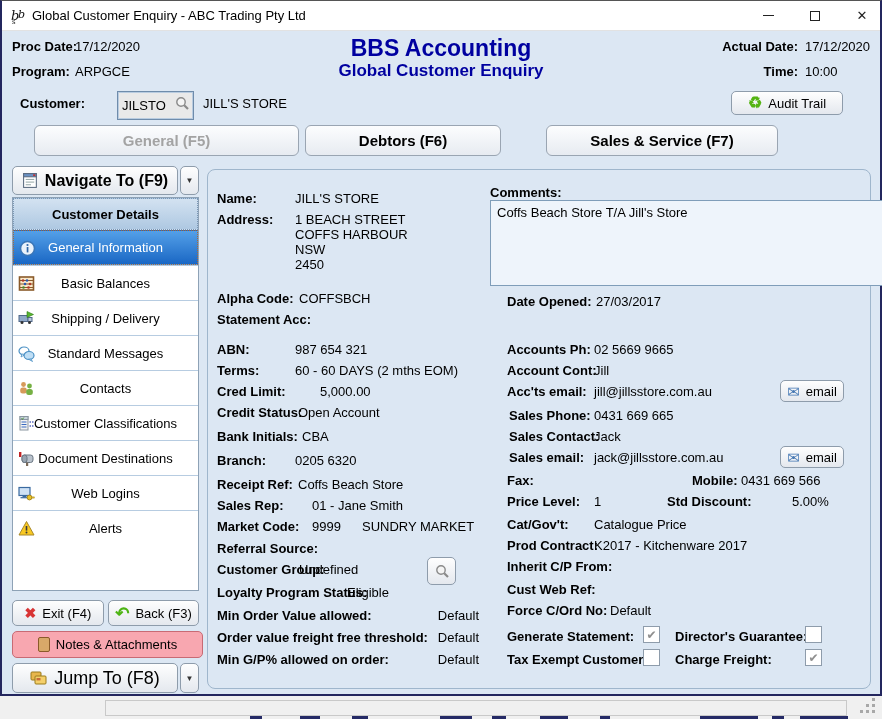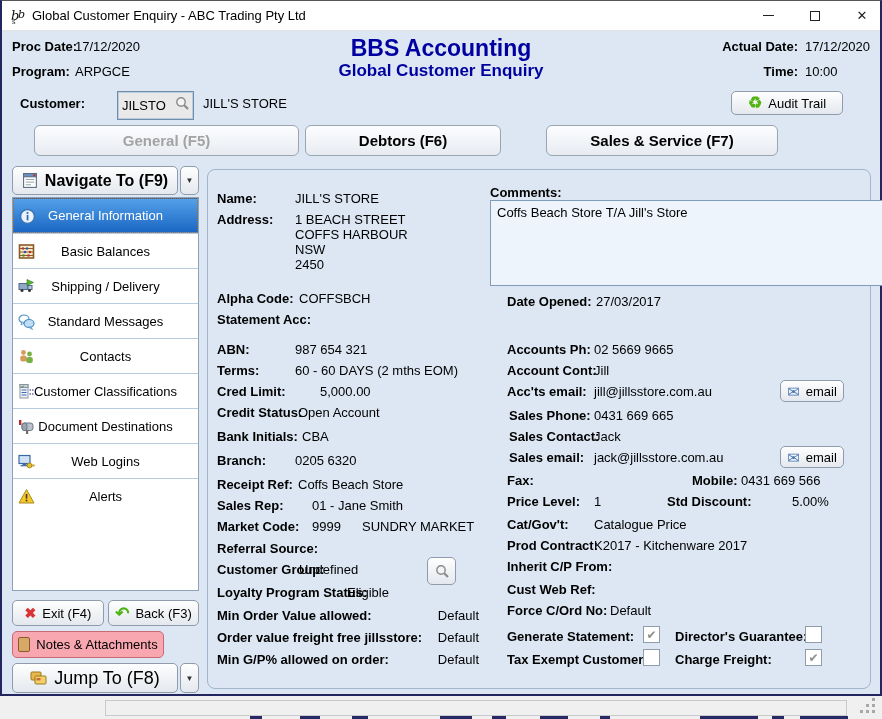--- a/index.html
+++ b/index.html
@@ -131,20 +131,21 @@
         <line x1="3.5" y1="9.5" x2="11.5" y2="9.5" stroke="#9aa" stroke-width="1"></line>
         <line x1="3.5" y1="12" x2="8.5" y2="12" stroke="#9aa" stroke-width="1"></line>
       </svg>
       <span>Navigate To (F9)</span>
     </div>
     <div class="btn" style="left:178px;top:165px;width:19px;height:29px">
       <span class="arrow-down">▼</span>
     </div>
 
     <div id="side-list">
+      <div class="side-head">Customer Details</div>
 
       <div class="side-item selected">
         <svg class="side-icon" viewBox="0 0 17 17">
           <circle cx="8.5" cy="8.5" r="7" fill="#eaf2fb" stroke="#3a76b8" stroke-width="1.6"></circle>
           <circle cx="8.5" cy="5" r="1.1" fill="#2f66a8"></circle>
           <rect x="7.7" y="7" width="1.7" height="5.4" fill="#2f66a8"></rect>
         </svg>
         <span>General Information</span>
       </div>
 
@@ -243,21 +244,21 @@
     </div>
 
     <div class="btn" style="left:10px;top:599px;width:92px;height:26px">
       <span class="exit-glyph">✖</span>
       <span>Exit (F4)</span>
     </div>
     <div class="btn" style="left:106px;top:599px;width:91px;height:26px">
       <span class="back-glyph">↶</span>
       <span>Back (F3)</span>
     </div>
-    <div class="btn" style="left:10px;top:630px;width:152px;height:27px;background:#f8a7b0;border-color:#c86a74">
+    <div class="btn" style="left:10px;top:630px;width:191px;height:27px;background:#f8a7b0;border-color:#c86a74">
       <span style="display:inline-block;width:12px;height:15px;background:#d8a869;border:1px solid #8a5a2a;border-radius:2px"></span>
       <span>Notes &amp; Attachments</span>
     </div>
     <div class="btn" style="left:10px;top:662px;width:166px;height:30px;font-size:18px;font-weight:normal">
       <svg width="18" height="16" viewBox="0 0 18 16">
         <rect x="1" y="2" width="10" height="8" rx="1" fill="#e8b64c" stroke="#9a7a1a"></rect>
         <rect x="5" y="6" width="11" height="8" rx="1" fill="#f4cf6a" stroke="#9a7a1a"></rect>
         <rect x="6.5" y="8" width="4" height="2.4" fill="#c86a3a"></rect>
       </svg>
       <span>Jump To (F8)</span>
@@ -306,21 +307,21 @@
       <svg width="16" height="16" viewBox="0 0 16 16">
         <circle cx="7" cy="7" r="4.2" fill="#f4f4f4" stroke="#8a8a8a" stroke-width="1.4"></circle>
         <line x1="10.2" y1="10.2" x2="14" y2="14" stroke="#8a8a8a" stroke-width="2.2"></line>
       </svg>
     </div>
     <div class="lbl" style="left:215px;top:584px">Loyalty Program Status:</div>
     <div class="val" style="left:345px;top:584px">Eligible</div>
 
     <div class="lbl" style="left:215px;top:607px">Min Order Value allowed:</div>
     <div class="val" style="left:389px;top:607px;width:88px;text-align:right">Default</div>
-    <div class="lbl" style="left:215px;top:629px">Order value freight free jillsstore:</div>
+    <div class="lbl" style="left:215px;top:629px">Order value freight free threshold:</div>
     <div class="val" style="left:389px;top:629px;width:88px;text-align:right">Default</div>
     <div class="lbl" style="left:215px;top:651px">Min G/P% allowed on order:</div>
     <div class="val" style="left:389px;top:651px;width:88px;text-align:right">Default</div>
 
     <div class="lbl" style="left:488px;top:184px">Comments:</div>
     <div id="comments-box">
       <div class="val" style="left:6px;top:4px;max-width:315px;white-space:normal">Coffs Beach Store T/A Jill's Store</div>
       <div class="scroll">
         <span>▲</span>
         <span>▼</span>

